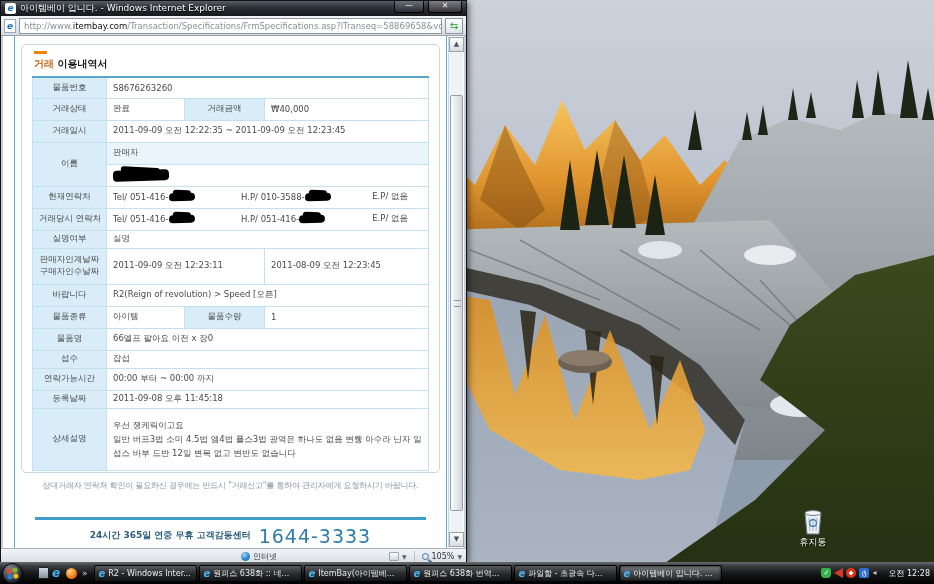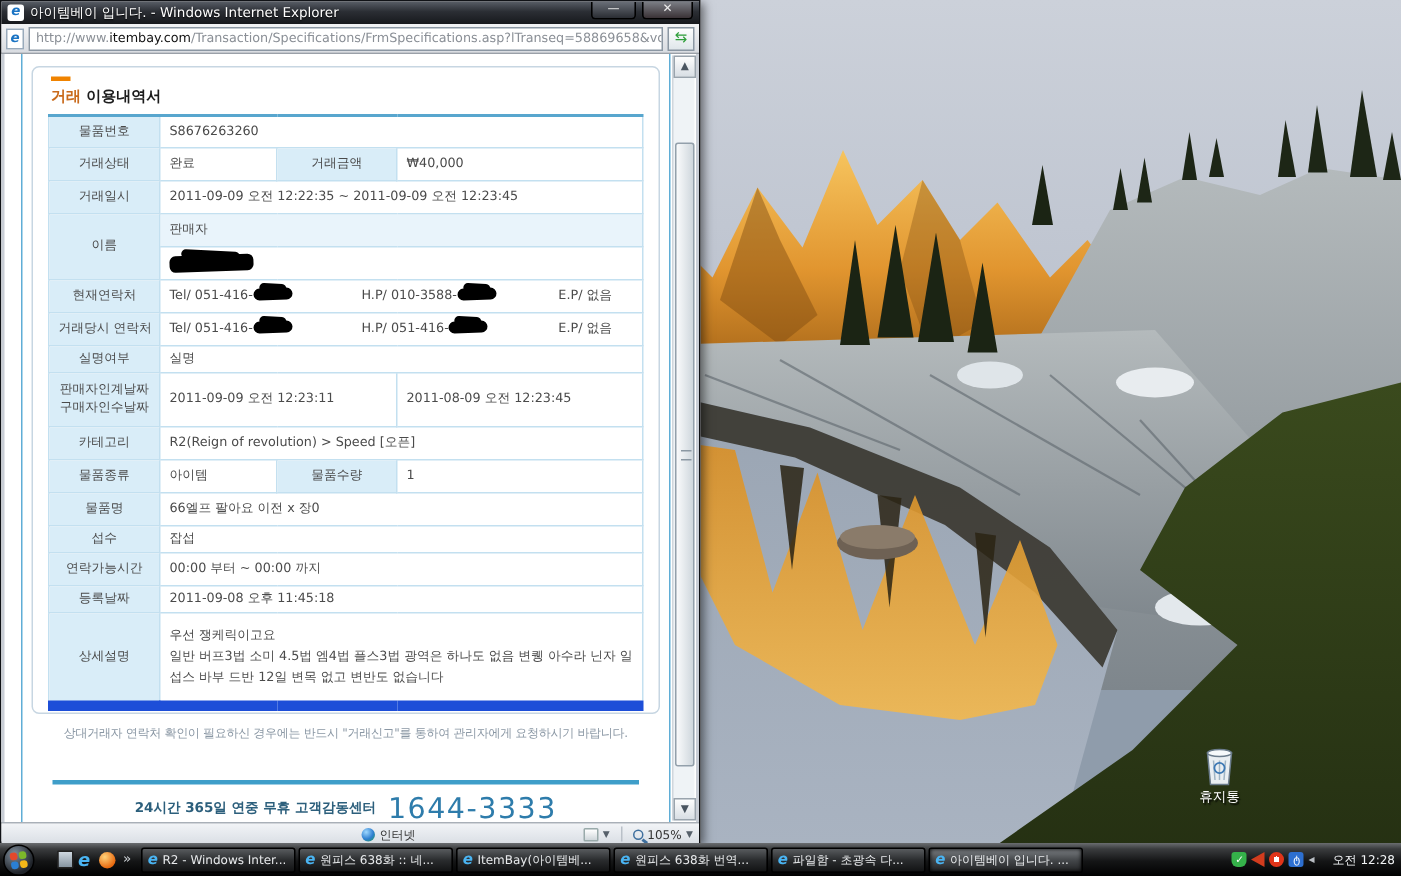--- a/index.html
+++ b/index.html
@@ -1,21 +1,21 @@
 <!DOCTYPE html>
 <html><head>
 <meta charset="utf-8">
 <style>
   *{margin:0;padding:0;box-sizing:border-box}
   html,body{width:934px;height:584px;overflow:hidden}
   body{position:relative;font-family:"DejaVu Sans","Liberation Sans",sans-serif;font-size:9px;background:#8f9cab}
 
   
   #wallpaper{position:absolute;left:0;top:0;width:934px;height:584px}
-  .recycle-bin{position:absolute;left:782px;top:498px;width:62px;text-align:center;cursor:pointer}
+  .recycle-bin{position:absolute;left:782px;top:509px;width:62px;text-align:center;cursor:pointer}
   .rb-label{color:#fff;font-size:9px;text-shadow:1px 1px 1px #000;margin-top:1px}
 
   
   #ie-window{position:absolute;left:0;top:0;width:467px;height:562px;border:1px solid #101216;background:#fff;box-shadow:2px 2px 6px rgba(0,0,0,.5)}
   .titlebar{height:15px;background:linear-gradient(#585d66,#2b2e34 45%,#17191d);display:flex;align-items:center;padding:0 4px;color:#fff}
   .favicon{width:11px;height:11px;background:#fff;border-radius:2px;color:#1b74c4;font-weight:bold;font-style:italic;font-size:9px;line-height:11px;text-align:center;margin-right:4px}
   .title-text{font-size:9px;white-space:nowrap;overflow:hidden;text-shadow:0 1px 1px #000;flex:1}
   .win-btns{display:flex;gap:4px;align-self:flex-start}
   .cap-btn{width:30px;height:12px;background:linear-gradient(#6a6f78,#2a2d33);border:1px solid #000;border-top:none;border-radius:0 0 3px 3px;color:#eee;font-size:8px;line-height:10px;text-align:center;cursor:pointer}
   .cap-btn.close{width:34px;background:linear-gradient(#7c7f86,#3a3236)}
@@ -25,21 +25,21 @@
   .u-gray{color:#8a8f96}.u-dom{color:#111;font-weight:normal}
   .go-btn{width:18px;height:16px;background:linear-gradient(#fdfefe,#dfe6ea);border:1px solid #8b97a3;color:#2e9e3a;font-size:10px;line-height:14px;text-align:center;cursor:pointer}
 
   .content{position:relative;height:512px;background:#fff;border-left:2px solid #c9ced6;border-right:2px solid #c9ced6;overflow:hidden}
   .page-col{position:absolute;left:11px;top:0;width:433px;height:100%;border-left:1px solid #5fadd6;border-right:1px solid #5fadd6;background:#fff;padding:8px 6px 0}
   .panel{border:1px solid #c7d6e2;border-radius:5px;padding:5px 10px 1px;background:#fff}
   .orange-dash{display:block;width:13px;height:3px;background:#f08300;margin:1px 0 3px 2px}
   .panel-title{margin:0 0 5px 2px;font-size:10px;font-weight:bold}
   .pt-a{color:#c96a1b}.pt-b{color:#1c1c1c}
 
-  table.spec{border-collapse:collapse;width:100%;table-layout:fixed;border-top:2px solid #58a6ce;border-bottom:7px solid #1d4ed8}
+  table.spec{border-collapse:collapse;width:100%;table-layout:fixed;border-top:2px solid #58a6ce;border-bottom:1px solid #1d4ed8}
   table.spec td{border:1px solid #c3e0f0;font-size:8.5px;color:#4a4a4a;padding:2px 6px;vertical-align:middle;overflow:hidden;white-space:nowrap}
   td.lbl{background:#d9edf8;color:#3f93c4;text-align:center;padding:2px 1px}
   td.subhdr{background:#e9f4fb;color:#7d8b96;}
   td.center{text-align:left}
   .h21{height:21px}.h22{height:22px}.h18{height:18px}
   .contact-line{display:flex;align-items:center}
   .cseg1{width:128px}.cseg2{width:130px}.cseg3{flex:1;text-align:right;padding-right:14px}
   .desc td{white-space:normal}
   .desc-line{line-height:14px;white-space:nowrap;overflow:hidden}
 
@@ -269,21 +269,21 @@
           </tr>
           <tr style="height:36px">
             <td class="lbl">
                   <div>판매자인계날짜</div>
                   <div>구매자인수날짜</div>
                 </td>
             <td colspan="2" class="center">2011-09-09 오전 12:23:11</td>
             <td class="center">2011-08-09 오전 12:23:45</td>
           </tr>
           <tr class="h22">
-            <td class="lbl">카테고리</td>
+            <td class="lbl">바랍니다</td>
             <td colspan="3">R2(Reign of revolution) &gt; Speed [오픈]</td>
           </tr>
           <tr class="h22">
             <td class="lbl">물품종류</td>
             <td>아이템</td>
             <td class="lbl">물품수량</td>
             <td>1</td>
           </tr>
           <tr class="h22">
             <td class="lbl">물품명</td>

